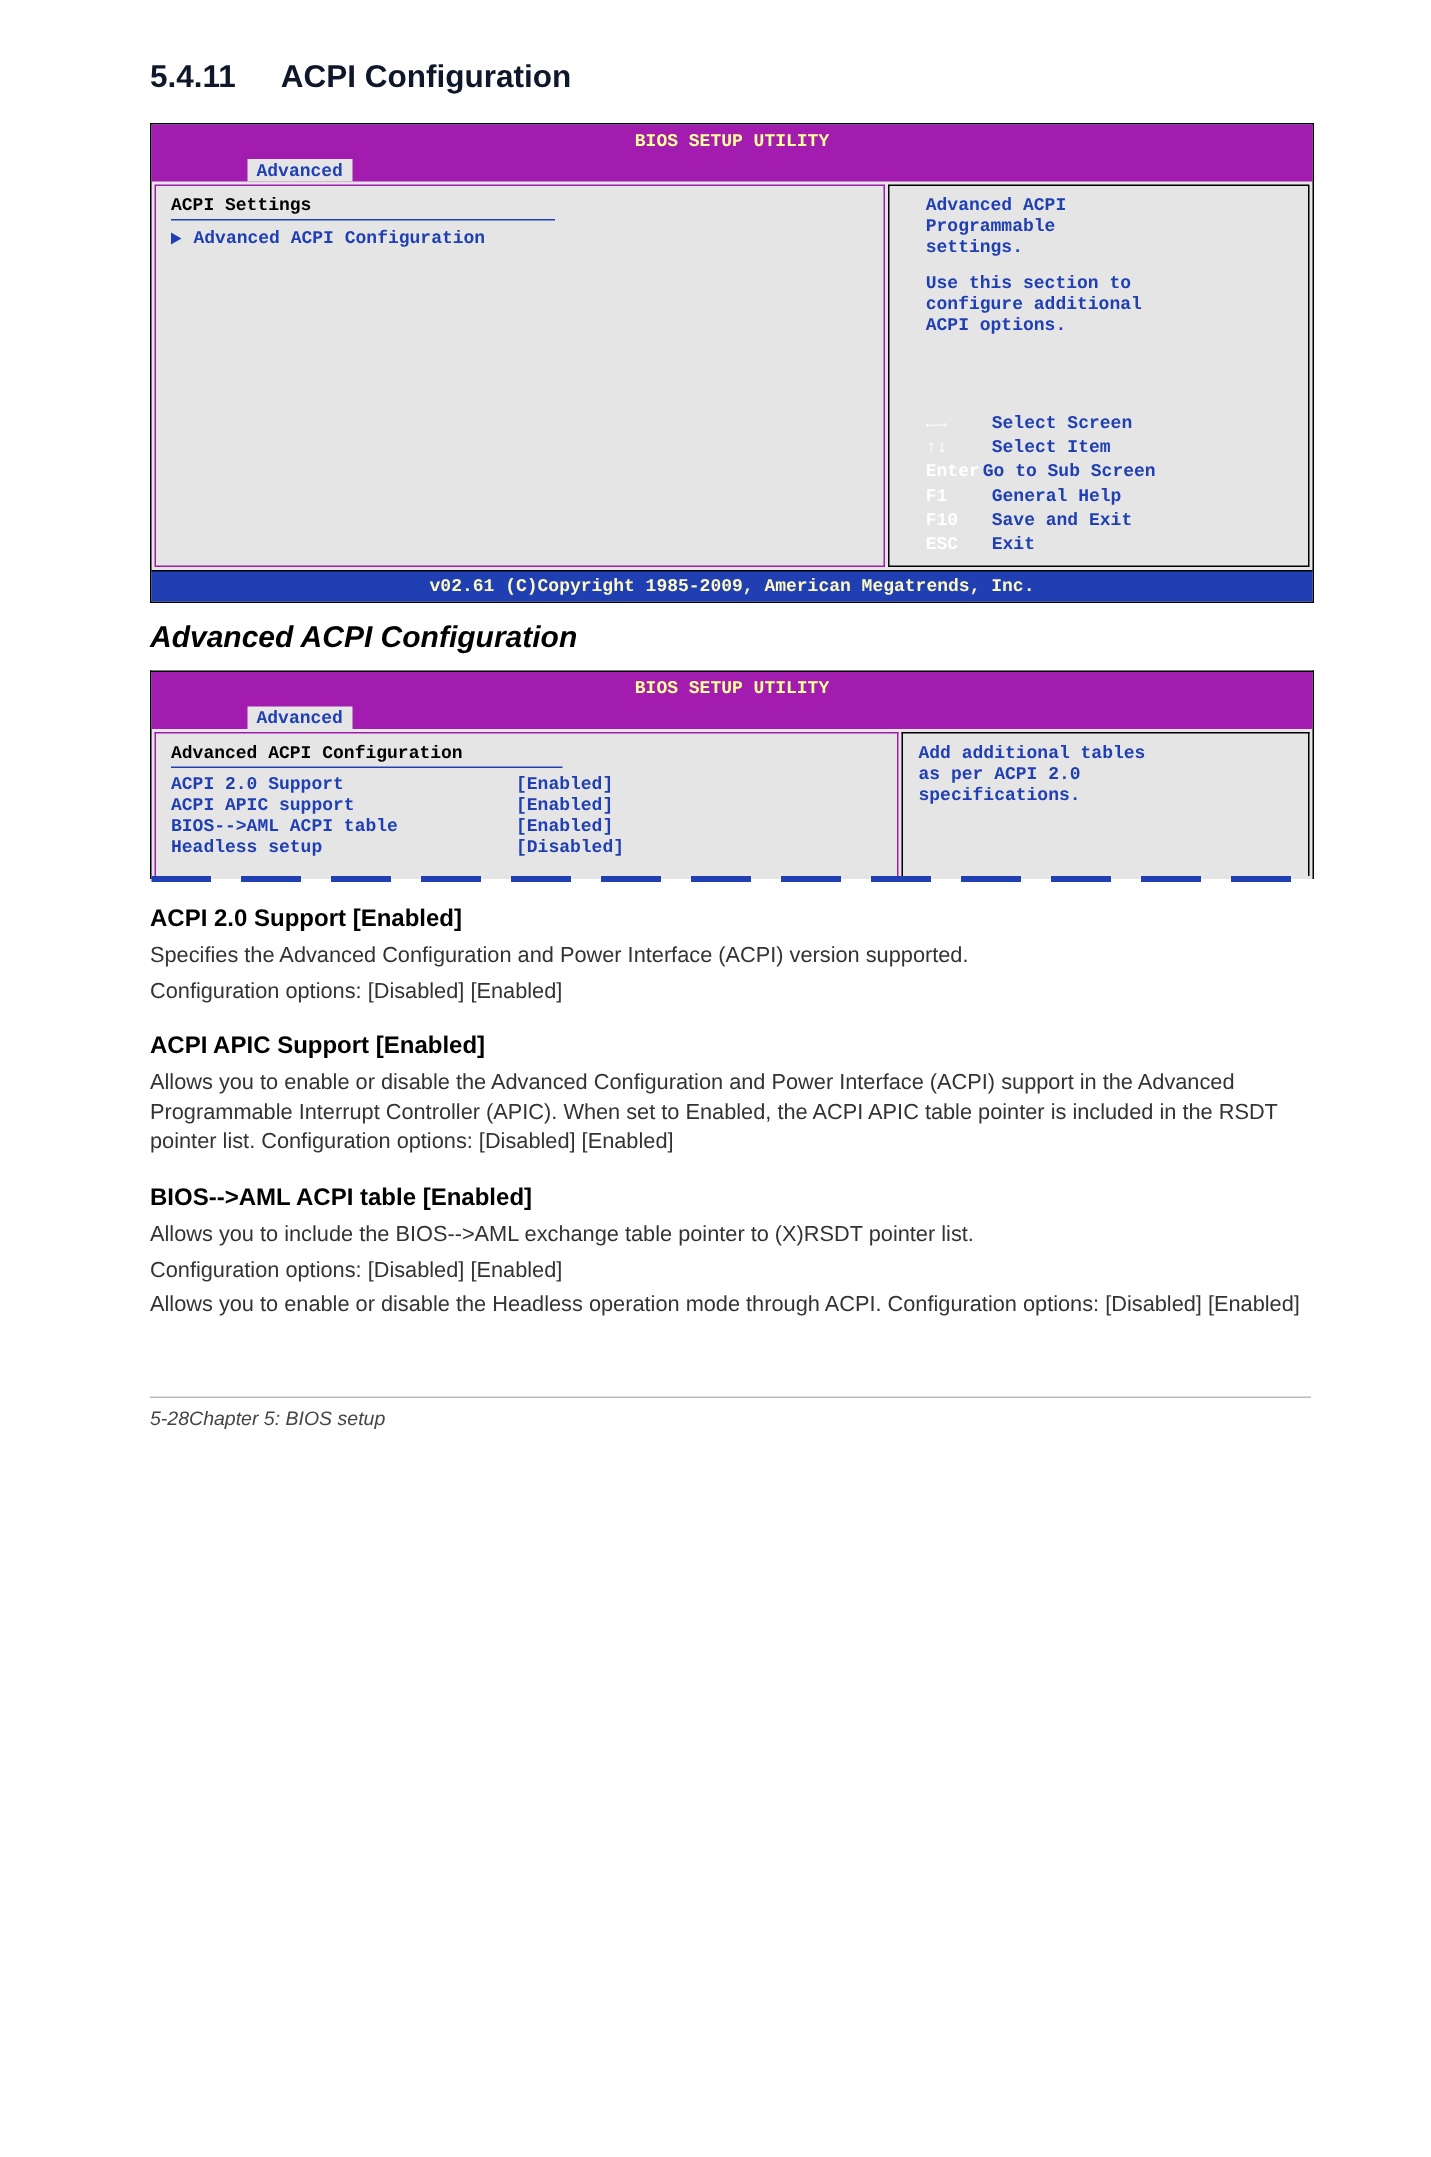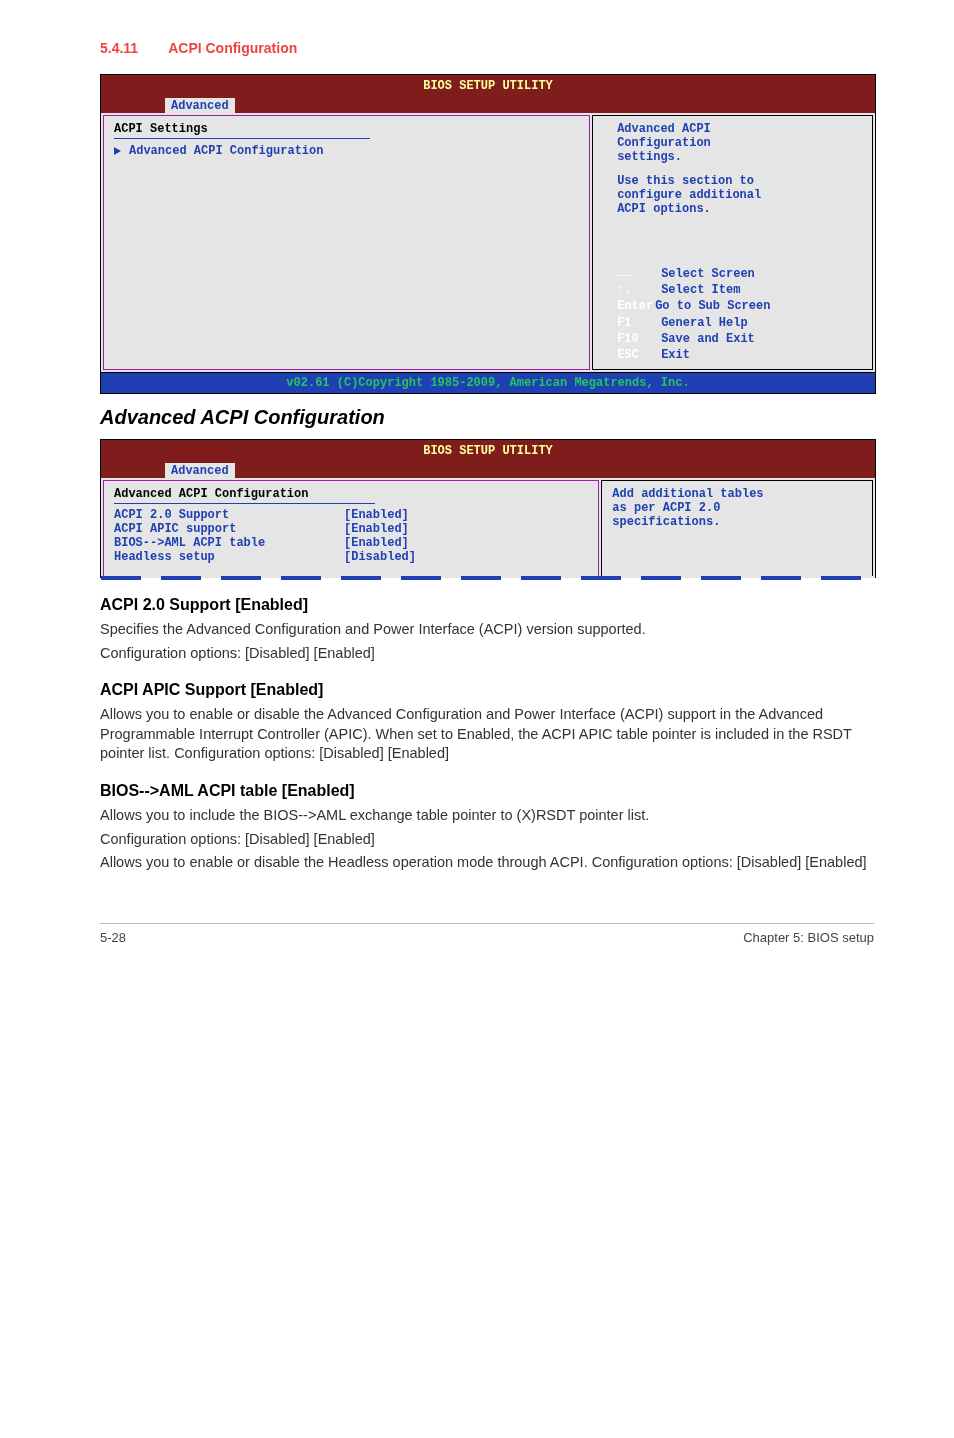--- a/index.html
+++ b/index.html
@@ -7,23 +7,23 @@
     padding: 0;
     background: #ffffff;
     font-family: Arial, Helvetica, sans-serif;
     color: #333333;
     width: 954px;
   }
   .page {
     padding: 40px 80px 60px 100px;
   }
   h2.section-num {
-    font-size: 14px;
-    font-weight: bold;
-    color: #ef4444;
+    font-size: 21px;
+    font-weight: bold;
+    color: #0f172a;
     margin: 0 0 18px 0;
   }
   h2.section-num .num {
     margin-right: 30px;
   }
   h3.italic-head {
     font-style: italic;
     font-weight: bold;
     font-size: 20px;
     color: #000000;
@@ -45,21 +45,21 @@
   .bios-box {
     width: 100%;
     background: #e5e5e5;
     border: 1px solid #000;
     margin: 10px 0 10px 0;
     font-family: "Courier New", monospace;
     font-size: 12px;
   }
   .bios-title {
     color: #ffff99;
-    background: #7f1d1d;
+    background: #a21caf;
     text-align: center;
     font-weight: bold;
     padding: 4px 0 0 0;
     position: relative;
     height: 34px;
   }
   .bios-title .title-text {
     display: block;
   }
   .tab-label {
@@ -116,21 +116,21 @@
     display:flex;
     font-weight:bold;
   }
   .setting-label { width: 230px; }
   .help-text { font-weight: bold; }
   .nav-keys { font-weight: bold; margin-top: 50px; line-height:1.35;}
   .nav-keys .sym { color: #ffffff; display:inline-block; width:44px;}
   .nav-keys .lbl { color: #1f3fb3; }
   .bios-footer {
     background: #1f3fb3;
-    color: #22c55e;
+    color: #fef9c3;
     text-align: center;
     font-weight: bold;
     padding: 3px 0;
     border-top: 1px solid #000;
   }
   .compact-right {
      font-weight: bold;
   }
   .bios-box.truncated {
     border-bottom: 4px dashed #1f3fb3;
@@ -138,26 +138,26 @@
     position:relative;
   }
   .bios-box.truncated::after{
     content:"";
     position:absolute;
     left:0;right:0;bottom:-2px;height:4px;
     background-image: repeating-linear-gradient(to right, #1f3fb3 0 40px, transparent 40px 60px);
   }
   .page-footer {
     display:flex;
-    justify-content: space-between;
     font-size: 13px;
     color:#444;
     border-top: 1px solid #bbb;
     margin-top: 50px;
     padding-top: 6px;
+    font-style: italic;
   }
 </style>
 </head>
 <body>
 
 <div class="page">
 
   <h2 class="section-num">
     <span class="num">5.4.11</span><span>ACPI Configuration</span>
   </h2>
@@ -172,21 +172,21 @@
         <div class="black-text">ACPI Settings</div>
         <hr class="divider">
         <div class="menu-item">
             <span class="tri"></span>
             <span>Advanced ACPI Configuration</span>
           </div>
       </div>
       <div class="bios-right">
         <div class="help-text">
           <div>Advanced ACPI</div>
-          <div>Configuration</div>
+          <div>Programmable</div>
           <div>settings.</div>
           <div style="height:10px"></div>
           <div>Use this section to</div>
           <div>configure additional</div>
           <div>ACPI options.</div>
         </div>
         <div class="nav-keys">
           <div><span class="sym">←→</span><span class="lbl">Select Screen</span></div>
           <div><span class="sym">↑↓</span><span class="lbl">Select Item</span></div>
           <div><span class="sym">Enter</span><span class="lbl" style="margin-left:-6px;">Go to Sub Screen</span></div>

